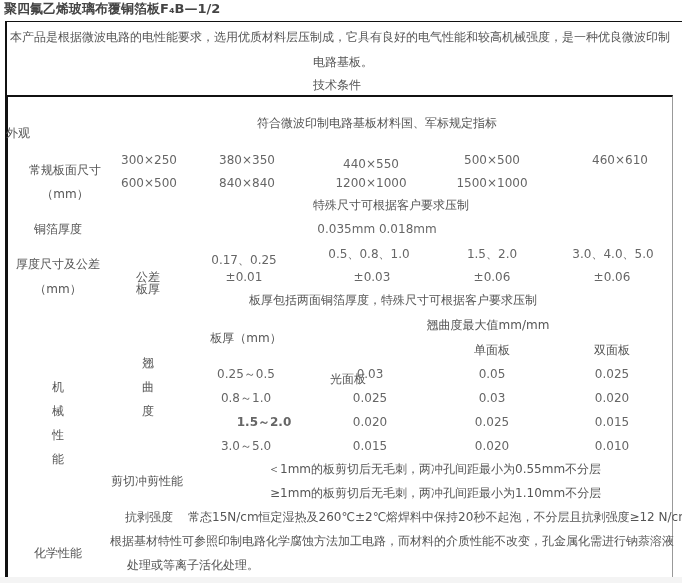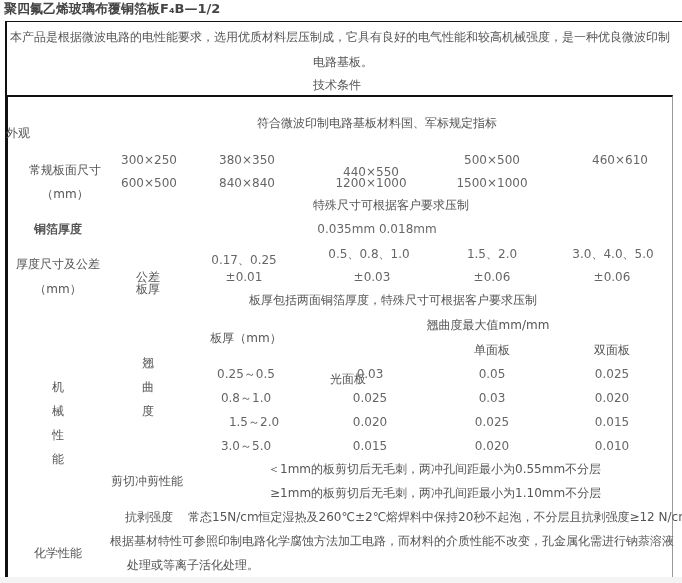--- a/index.html
+++ b/index.html
@@ -40,30 +40,30 @@
 
 <div class="main-box"></div>
 
 <div class="abs" style="left:6px;top:125px;">外观</div>
 <div class="abs c" style="left:377px;top:115px;">符合微波印制电路基板材料国、军标规定指标</div>
 
 <div class="abs c" style="left:65px;top:162px;">常规板面尺寸</div>
 <div class="abs c" style="left:65px;top:186px;">（mm）</div>
 <div class="abs c num" style="left:149px;top:152px;">300×250</div>
 <div class="abs c num" style="left:247px;top:152px;">380×350</div>
-<div class="abs c num" style="left:371px;top:164px;">440×550</div>
+<div class="abs c num" style="left:371px;top:156px;">440×550</div>
 <div class="abs c num" style="left:492px;top:152px;">500×500</div>
 <div class="abs c num" style="left:620px;top:152px;">460×610</div>
 <div class="abs c num" style="left:149px;top:175px;">600×500</div>
 <div class="abs c num" style="left:247px;top:175px;">840×840</div>
 <div class="abs c num" style="left:371px;top:175px;">1200×1000</div>
 <div class="abs c num" style="left:492px;top:175px;">1500×1000</div>
 <div class="abs c" style="left:391px;top:197px;text-align:right;">特殊尺寸可根据客户要求压制</div>
 
-<div class="abs c" style="left:58px;top:221px;font-weight:bold;">铜箔厚度</div>
+<div class="abs c" style="left:58px;top:221px;">铜箔厚度</div>
 <div class="abs c num" style="left:377px;top:221px;">0.035mm 0.018mm</div>
 
 <div class="abs c" style="left:58px;top:256px;">厚度尺寸及公差</div>
 <div class="abs c" style="left:58px;top:281px;">（mm）</div>
 <div class="abs c" style="left:148px;top:246px;margin-top:35px;">板厚</div>
 <div class="abs c" style="left:148px;top:269px;">公差</div>
 <div class="abs c num" style="left:244px;top:252px;text-align:center;">0.17、0.25</div>
 <div class="abs c num" style="left:369px;top:246px;">0.5、0.8、1.0</div>
 <div class="abs c num" style="left:492px;top:246px;">1.5、2.0</div>
 <div class="abs c num" style="left:613px;top:246px;">3.0、4.0、5.0</div>
@@ -91,21 +91,21 @@
 <div class="abs c num" style="left:246px;top:366px;">0.25～0.5</div>
 <div class="abs c num" style="left:370px;top:366px;">0.03</div>
 <div class="abs c num" style="left:492px;top:366px;">0.05</div>
 <div class="abs c num" style="left:612px;top:366px;">0.025</div>
 
 <div class="abs c num" style="left:246px;top:390px;">0.8～1.0</div>
 <div class="abs c num" style="left:370px;top:390px;">0.025</div>
 <div class="abs c num" style="left:492px;top:390px;">0.03</div>
 <div class="abs c num" style="left:612px;top:390px;">0.020</div>
 
-<div class="abs c num" style="left:254px;top:414px;">1.5～2.0</div>
+<div class="abs c num" style="left:264px;top:414px;font-weight:bold;">1.5～2.0</div>
 <div class="abs c num" style="left:370px;top:414px;">0.020</div>
 <div class="abs c num" style="left:492px;top:414px;">0.025</div>
 <div class="abs c num" style="left:612px;top:414px;">0.015</div>
 
 <div class="abs c num" style="left:246px;top:438px;">3.0～5.0</div>
 <div class="abs c num" style="left:370px;top:438px;">0.015</div>
 <div class="abs c num" style="left:492px;top:438px;">0.020</div>
 <div class="abs c num" style="left:612px;top:438px;">0.010</div>
 
 <div class="abs" style="left:111px;top:473px;">剪切冲剪性能</div>

